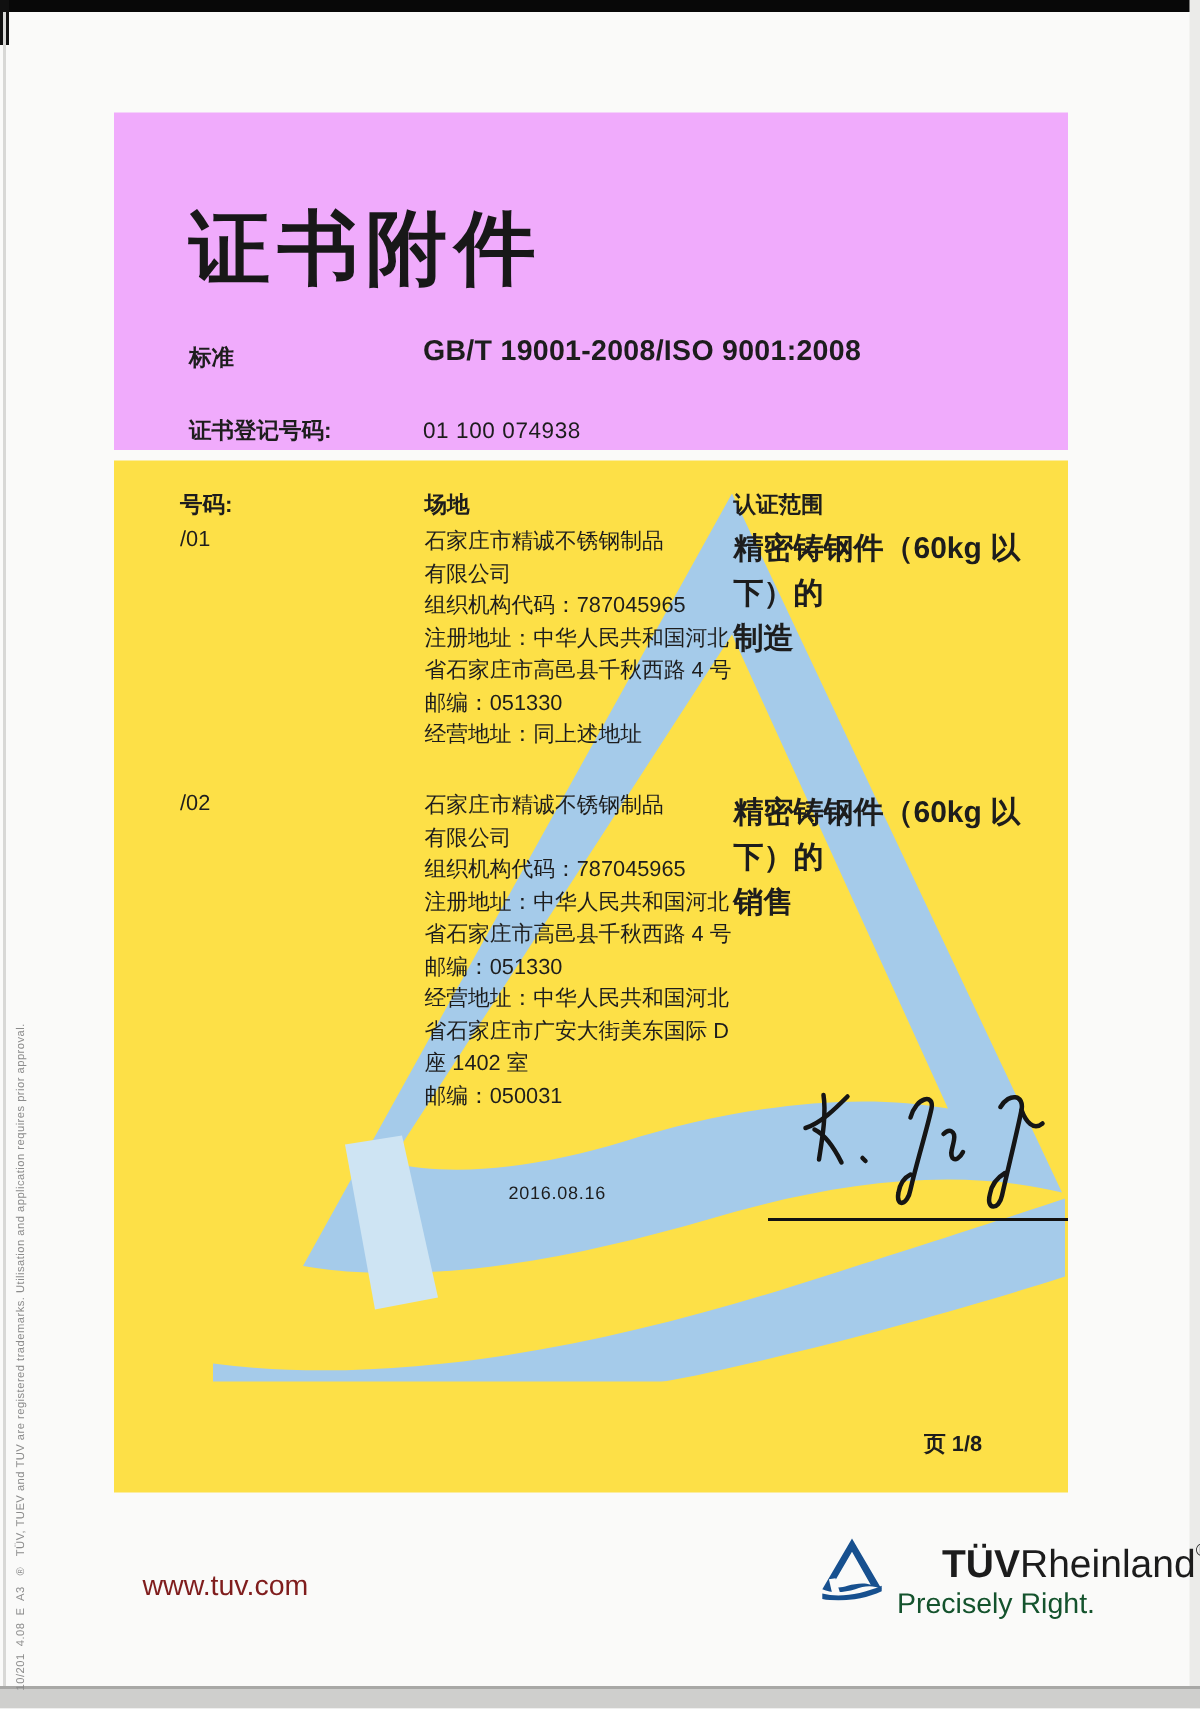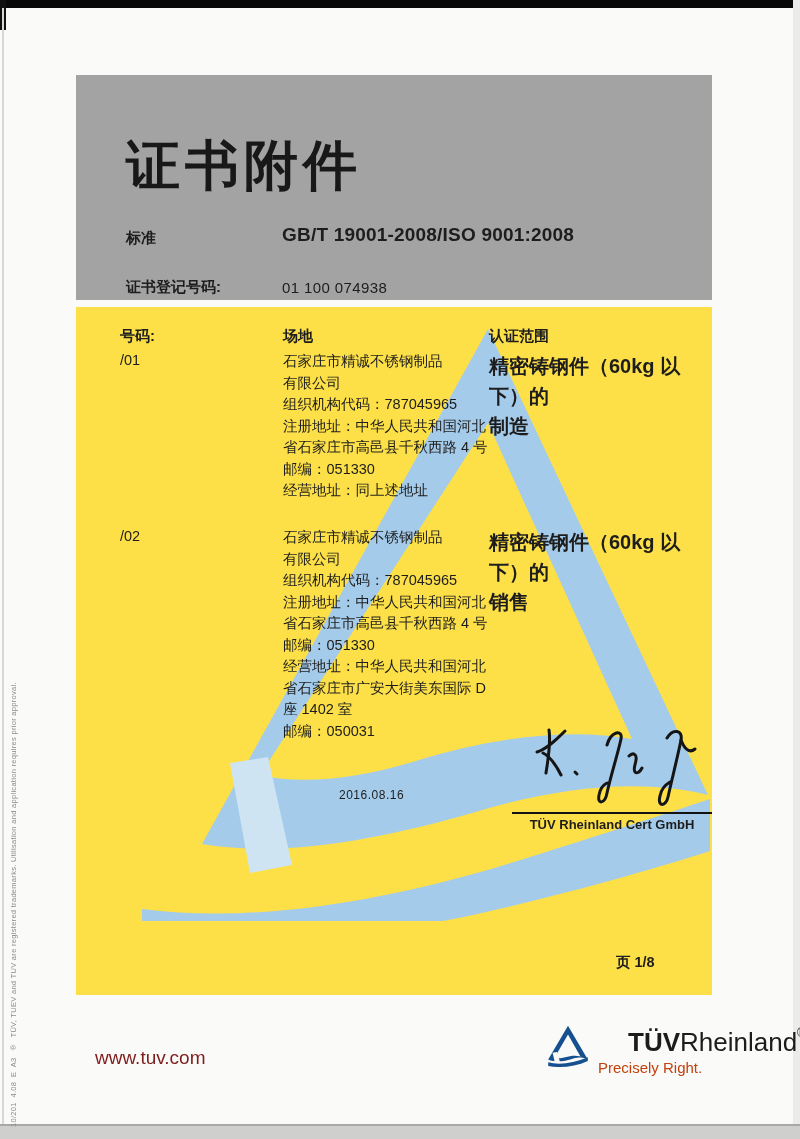--- a/index.html
+++ b/index.html
@@ -21,21 +21,21 @@
   
   .side-note{
     left:9px;top:765px;width:362px;height:12px;
     transform-origin:0 0;
     transform:rotate(-90deg) translateX(-362px);
     font-size:7.5px;color:#8b8b8b;letter-spacing:.3px;white-space:pre;
   }
   
   .header-block{
     left:76px;top:75px;width:636px;height:225px;
-    background:#a3a3a3;
+    background:#f0abfc;
   }
   .page-title{
     position:absolute;left:50px;top:55px;margin:0;
     font-size:54px;font-weight:bold;letter-spacing:5px;color:#181818;
   }
   .meta-label{position:absolute;left:50px;font-size:15px;font-weight:bold;}
   .meta-value{position:absolute;left:206px;}
   .row-standard .meta-label{top:154px;}
   .row-standard .meta-value{top:149px;font-size:19px;font-weight:bold;letter-spacing:.2px;}
   .row-certno .meta-label{top:203px;}
@@ -58,21 +58,21 @@
   .sig-rule{position:absolute;left:436px;top:505px;width:200px;height:2px;background:#121212;}
   .sig-org{position:absolute;left:416px;top:510px;width:240px;text-align:center;font-size:13px;font-weight:bold;line-height:16px;}
   .sig-addr{position:absolute;left:416px;top:526px;width:240px;text-align:center;font-size:13px;line-height:16px;}
   .page-number{position:absolute;left:540px;top:646px;font-size:14.5px;font-weight:bold;}
   
   .website{left:95px;top:1047px;font-size:19px;color:#7f1d1d;}
   .brand-icon{left:546px;top:1024px;width:44px;height:43px;}
   .brand-text{left:628px;top:1026px;font-size:26px;color:#1c1c1c;white-space:nowrap;}
   .brand-tuv{font-weight:bold;}
   .brand-reg{font-size:12px;vertical-align:14px;}
-  .tagline{left:598px;top:1059px;font-size:15px;color:#c2410c;}
+  .tagline{left:598px;top:1059px;font-size:19px;color:#14532d;}
 </style>
 </head>
 <body>
 
 <div class="abs edge-top"></div>
 <div class="abs corner-tl"></div>
 <div class="abs edge-left"></div>
 <div class="abs edge-right"></div>
 <div class="abs edge-bottom-line"></div>
 <div class="abs edge-bottom"></div>
@@ -151,21 +151,20 @@
     <path d="M6,29 C16,26 26,16 34,8"></path>
     <path d="M12,30 C20,34 26,44 30,52"></path>
     <path d="M44,49 L46,51"></path>
     <path d="M76,22 C80,8 92,6 90,16 C87,30 80,52 76,70 C74,81 66,82 68,72 C69,66 72,62 76,60"></path>
     <path d="M98,33 C102,29 106,31 105,37 C104,43 102,46 104,49 C106,51 109,49 111,45"></path>
     <path d="M136,15 C142,5 152,7 150,17 C147,32 141,56 137,74 C135,84 126,84 129,73 C130,67 134,62 139,59"></path>
     <path d="M150,17 C153,25 158,31 164,26"></path>
   </svg>
 
   <div class="sig-rule"></div>
-  <div class="sig-org">TÜV Rheinland Cert GmbH</div>
 
   <div class="page-number">页 1/8</div>
 </div>
 
 <div class="abs website">www.tuv.com</div>
 
 <svg class="abs brand-icon" viewBox="0 0 60 58">
   <path fill="#17508f" fill-rule="evenodd" d="
     M30,2 L57,48 C49,44 41,45 33,48 C23,51 12,52 3,48 Z
     M30,14 L47,44 C41,42 33,43 26,45 C20,47 15,47 12,45 Z"></path>

